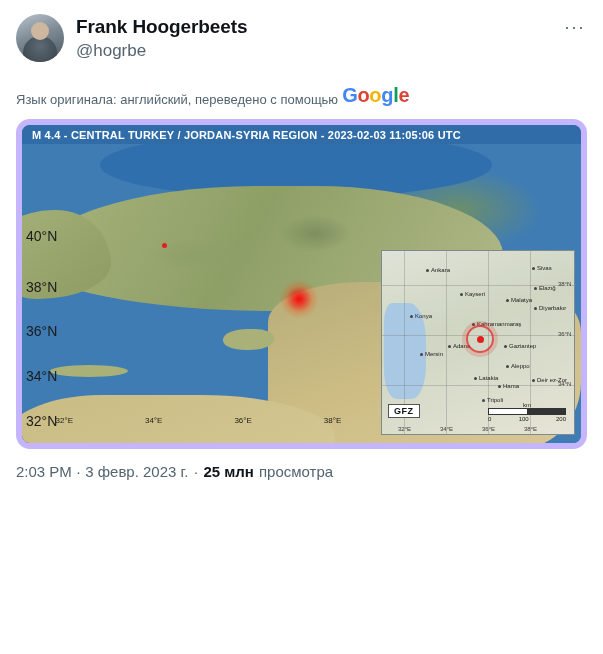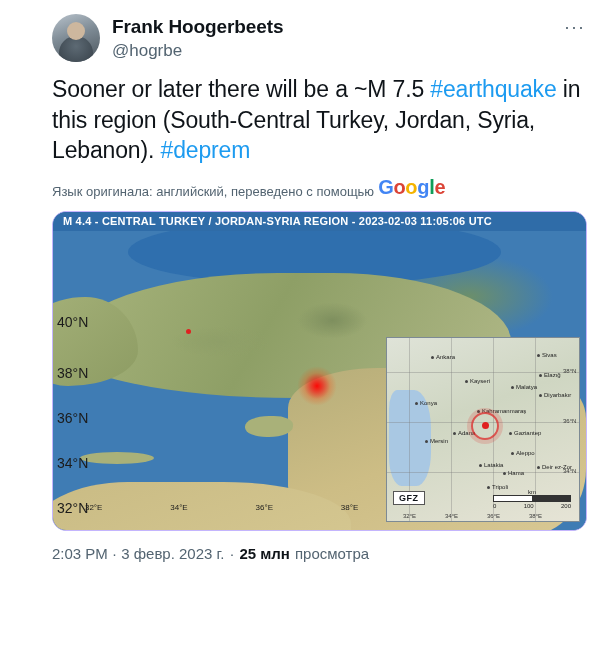--- a/index.html
+++ b/index.html
@@ -12,21 +12,20 @@
     color: #0f1419;
     -webkit-font-smoothing: antialiased;
   }
   .tweet {
     width: 603px;
     height: 654px;
     box-sizing: border-box;
     background: #fff;
     position: relative;
     overflow: hidden;
-    padding-left: 36px;
   }
   .tweet-header {
     display: flex;
     align-items: flex-start;
     padding: 14px 16px 0 16px;
   }
   .avatar {
     width: 48px;
     height: 48px;
     border-radius: 50%;
@@ -119,21 +118,21 @@
   .g6 { color: #DB4437; }
   .translated-text {
     margin-top: 10px;
     font-size: 23px;
     line-height: 1.33;
     color: #0f1419;
     letter-spacing: -0.15px;
   }
   .media {
     margin: 12px 16px 0 16px;
-    border: 1px solid #c4b5fd;
+    border: 6px solid #c4b5fd;
     border-radius: 14px;
     overflow: hidden;
     position: relative;
     height: 318px;
     background: #3a6ea5;
   }
   .map-title {
     position: absolute;
     top: 0; left: 0; right: 0;
     height: 19px;
@@ -396,23 +395,20 @@
   <div class="tweet-header">
     <div class="avatar"></div>
     <div class="name-block">
       <div class="display-name">Frank Hoogerbeets</div>
       <div class="handle">@hogrbe</div>
     </div>
     <div class="more-btn">···</div>
   </div>
 
   <div class="tweet-body">
-    <div class="tweet-text">
-      <span>Sooner or later there will be a ~M 7.5 </span><span class="link">#earthquake</span><span> in this region (South-Central Turkey, Jordan, Syria, Lebanon). </span><span class="link">#deprem</span>
-    </div>
 
     <div class="translate-note">
       <span>Язык оригинала: английский, переведено с помощью</span>
       <span class="g-logo"><span class="g1">G</span><span class="g2">o</span><span class="g3">o</span><span class="g4">g</span><span class="g5">l</span><span class="g6">e</span></span>
     </div>
 
   </div>
 
   <div class="media">
     <div class="map-title">M 4.4 - CENTRAL TURKEY / JORDAN-SYRIA REGION - 2023-02-03 11:05:06 UTC</div>

